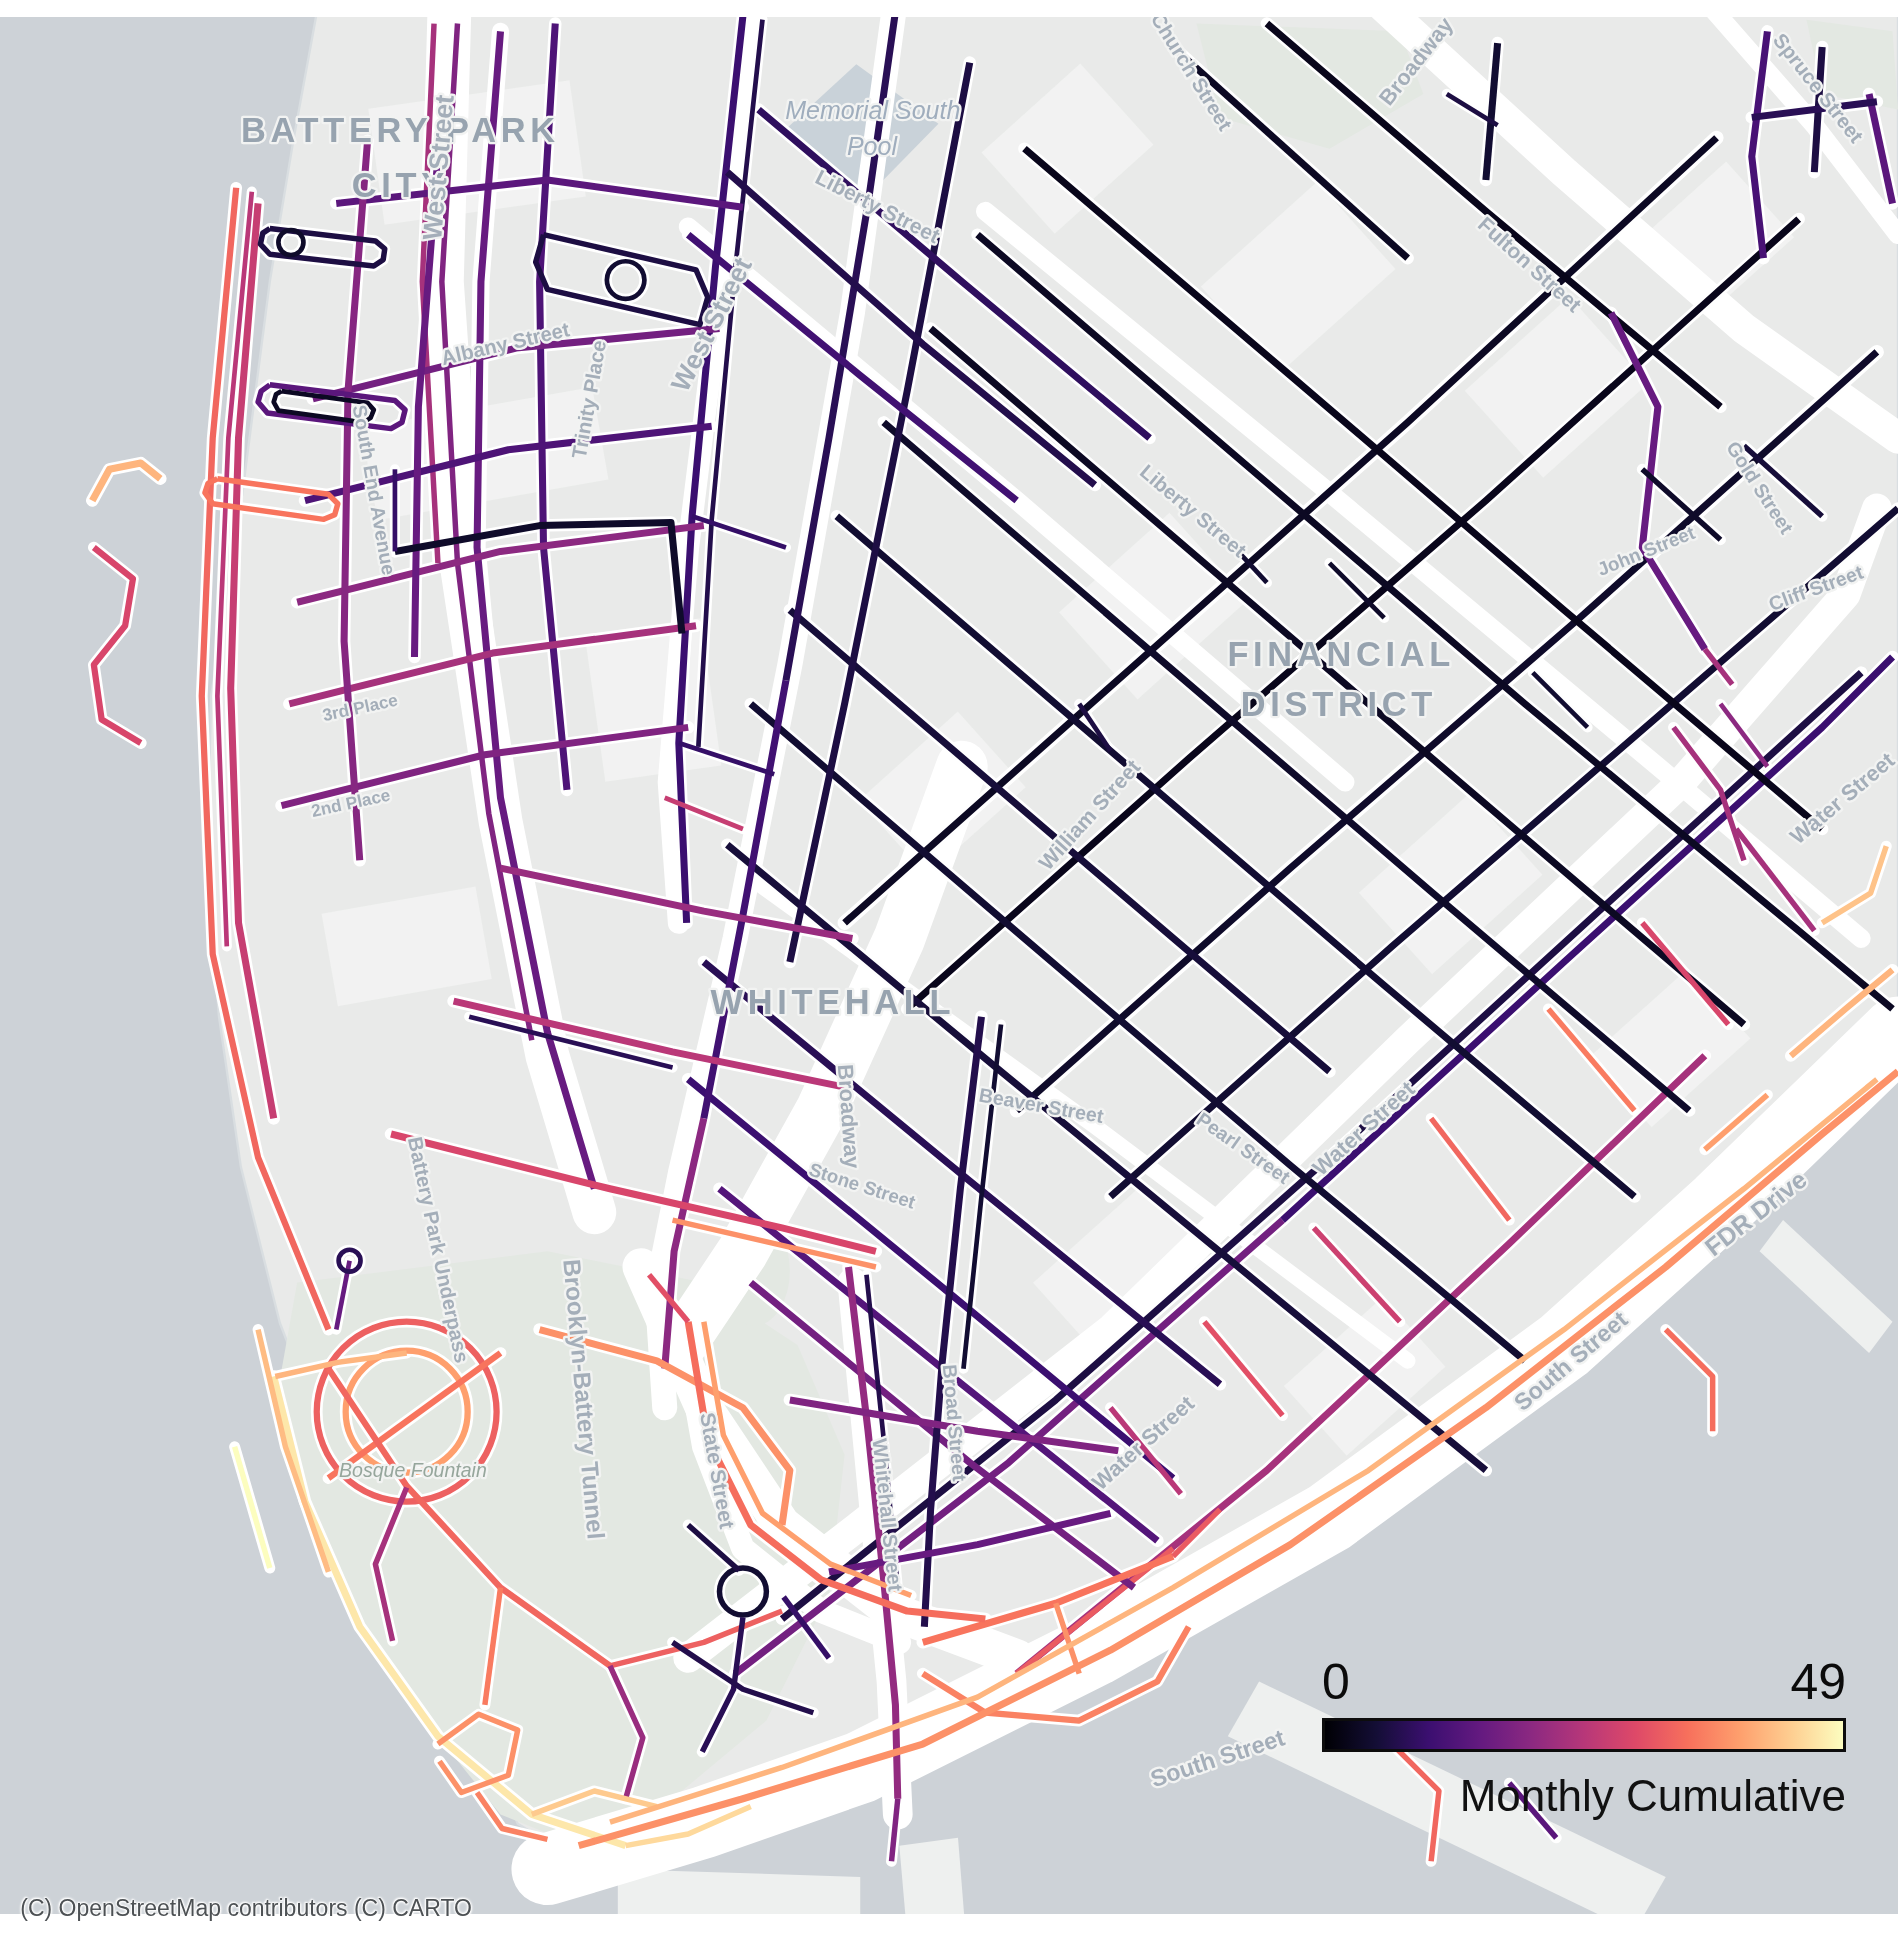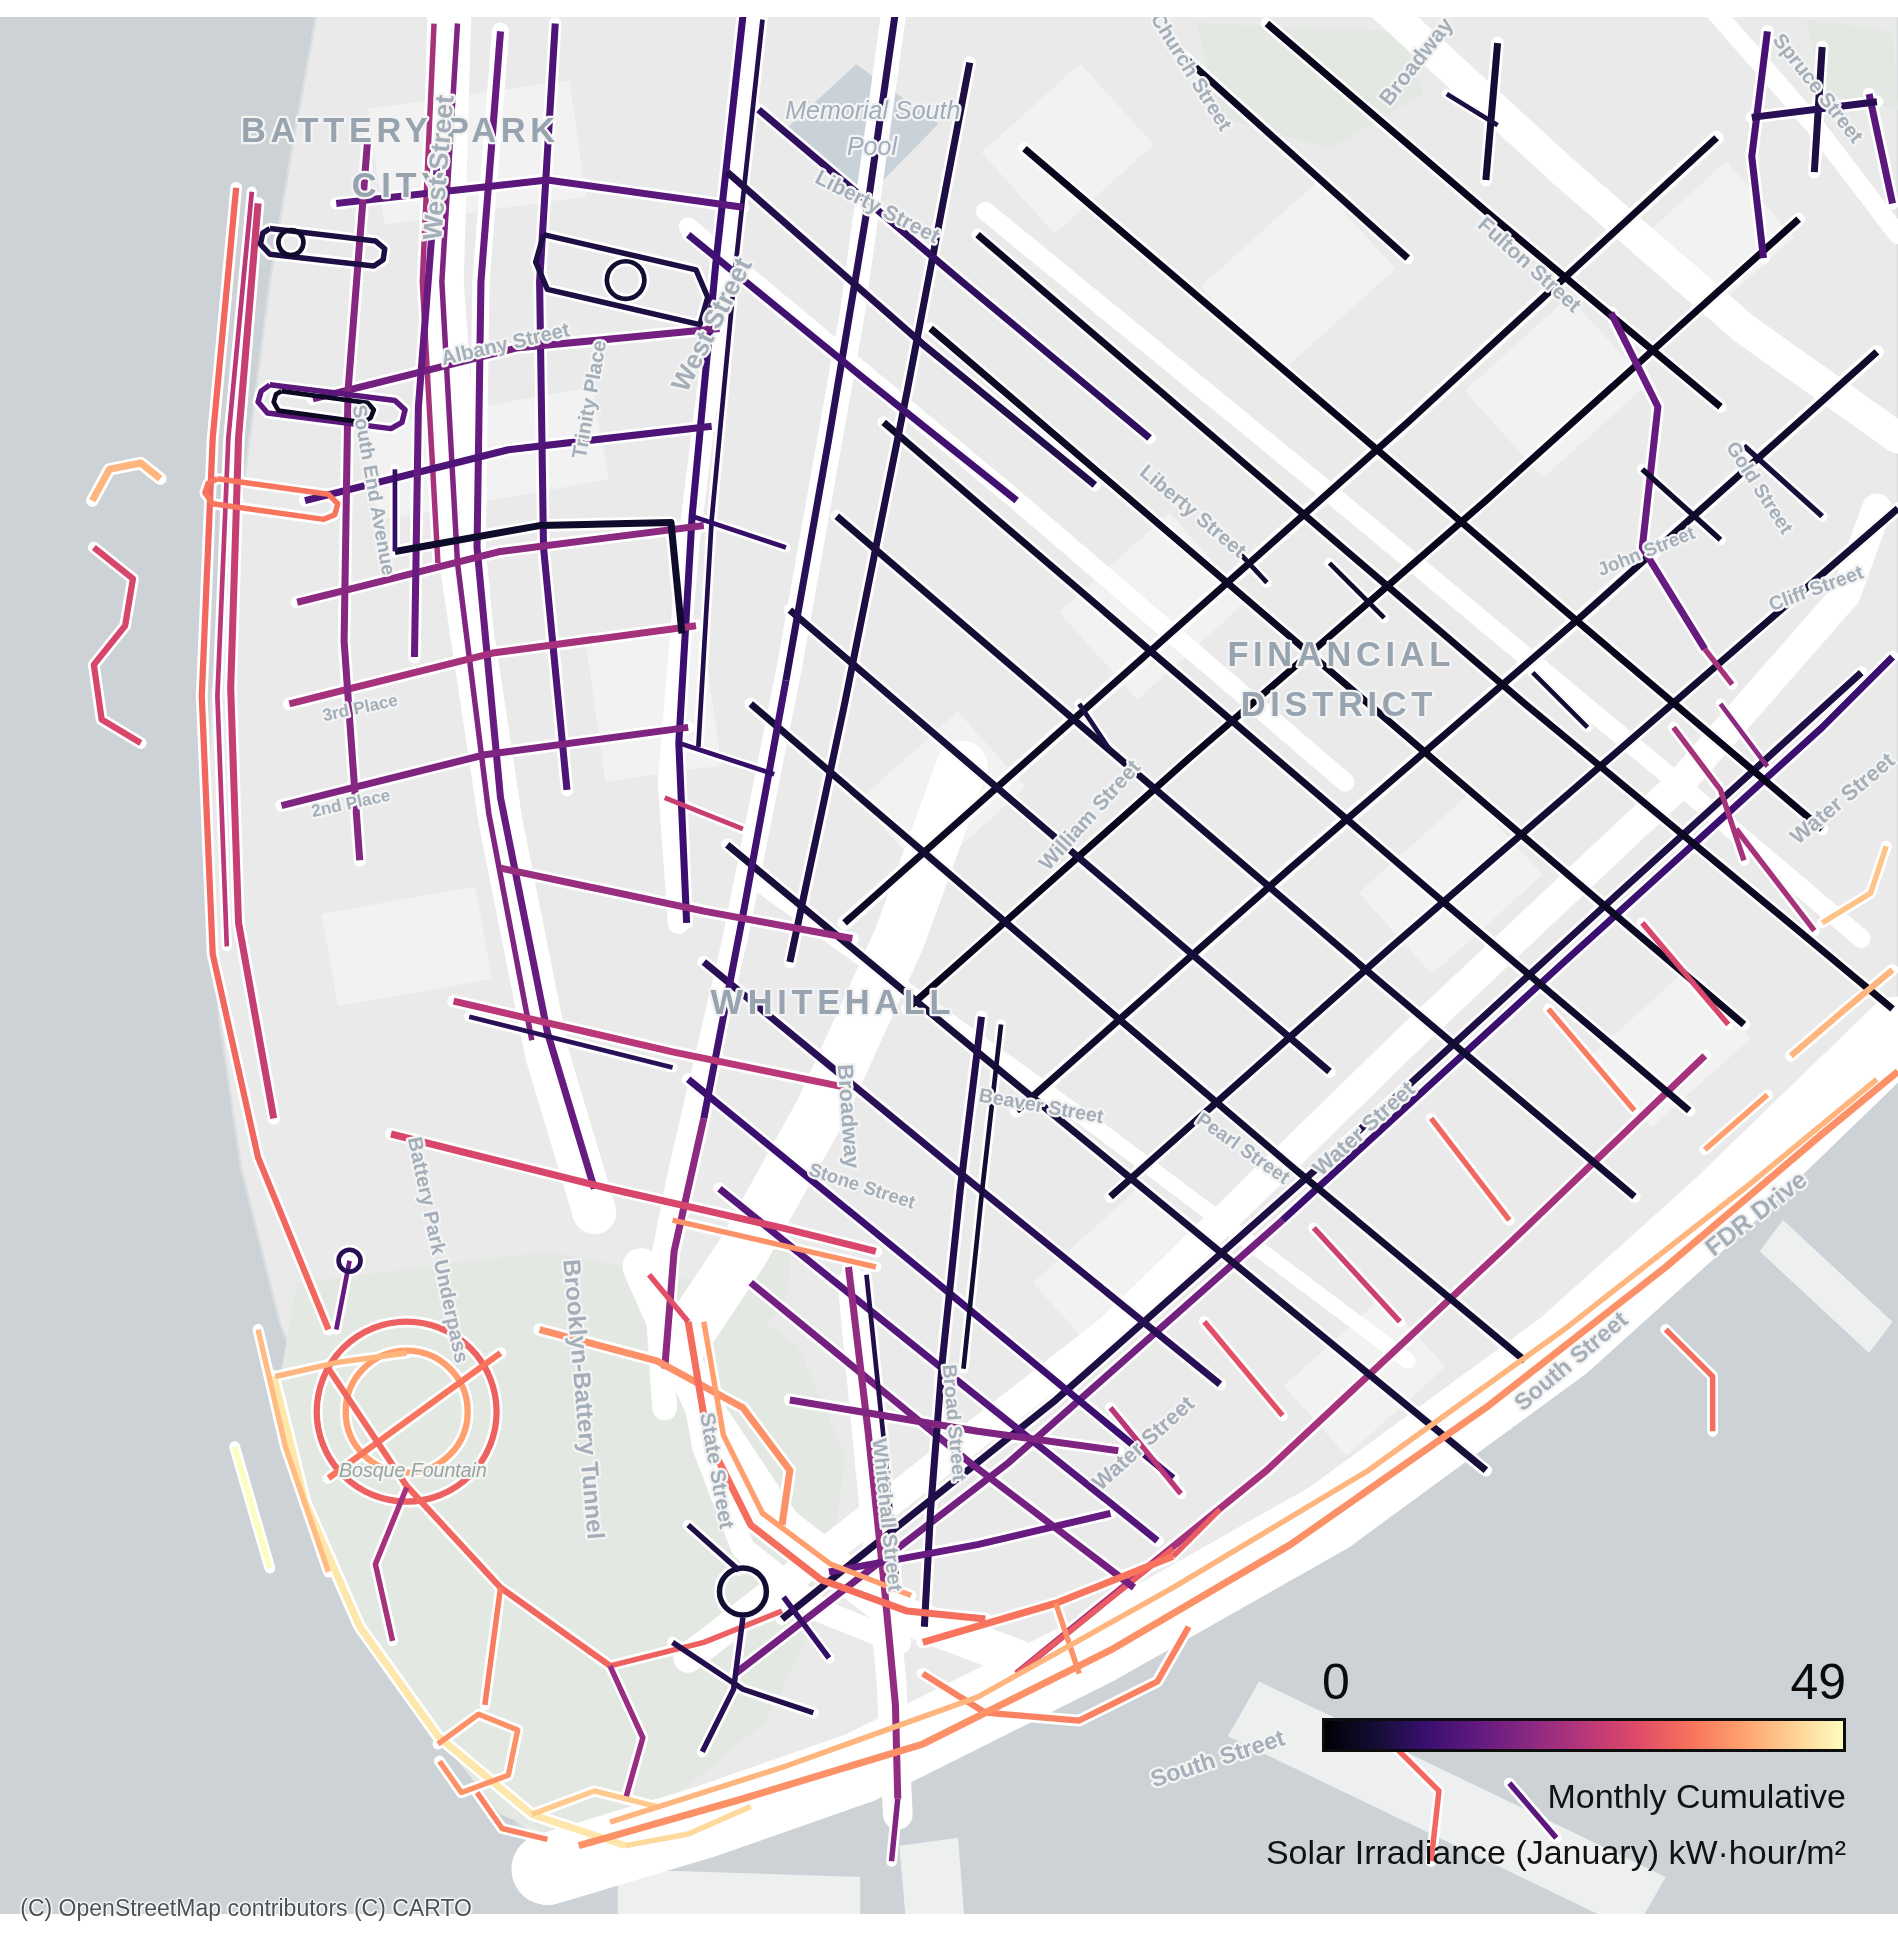--- a/index.html
+++ b/index.html
@@ -14,21 +14,21 @@
   .lbl-water{fill:#9fadbd;font-style:italic;font-weight:400;}
   .lbl-park{fill:#96a69c;font-style:italic;font-weight:400;}
   .strip{position:absolute;left:0;width:1898px;background:#ffffff;}
   #strip-top{top:0;height:17px;}
   #strip-bottom{top:1914px;height:22px;}
   .legend{position:absolute;left:1322px;top:1657px;width:524px;color:#0b0b0b;}
   .legend-scale{display:flex;justify-content:space-between;font-size:50px;line-height:50px;
                 font-weight:400;margin-bottom:11px;}
   .legend-bar{height:34px;border:3.9px solid #0d0d0d;box-sizing:border-box;}
   .legend-caption{position:absolute;right:0;top:111px;text-align:right;white-space:nowrap;
-                  font-size:34px;line-height:56px;font-weight:400;color:#111;}
+                  font-size:44px;line-height:56px;font-weight:400;color:#111;}
   .attribution{position:absolute;left:20.3px;top:1895px;font-size:23px;color:#4d5154;
                text-shadow:0 0 2.3px #fff,0 0 2.3px #fff,0 0 3.9px #fff,0.8px 0.8px 1.6px #fff,-0.8px -0.8px 1.6px #fff;}
 </style>
 </head>
 <body>
 
 <div id="stage">
   <div id="map">
     <svg id="mapsvg" width="1898" height="1897" viewBox="0 22 2427 2425" xmlns="http://www.w3.org/2000/svg">
 
@@ -412,19 +412,18 @@
   <div class="strip" id="strip-bottom"></div>
 
   <div class="legend">
     <div class="legend-scale">
       <span>0</span>
       <span>49</span>
     </div>
     <div class="legend-bar" id="legend-bar" style="background: linear-gradient(to right, rgb(0, 0, 4) 0%, rgb(20, 14, 54) 10%, rgb(59, 15, 112) 20%, rgb(100, 26, 128) 30%, rgb(140, 41, 129) 40%, rgb(183, 55, 121) 50%, rgb(222, 73, 104) 60%, rgb(247, 112, 92) 70%, rgb(254, 159, 109) 80%, rgb(254, 206, 145) 90%, rgb(252, 253, 191) 100%);"></div>
     <div class="legend-caption">
       <div>Monthly Cumulative</div>
-      <div>Solar Irradiance (January) kW·hour/m²</div>
     </div>
   </div>
 
   <div class="attribution">(C) OpenStreetMap contributors (C) CARTO</div>
 </div>
 
 
 </body></html>

